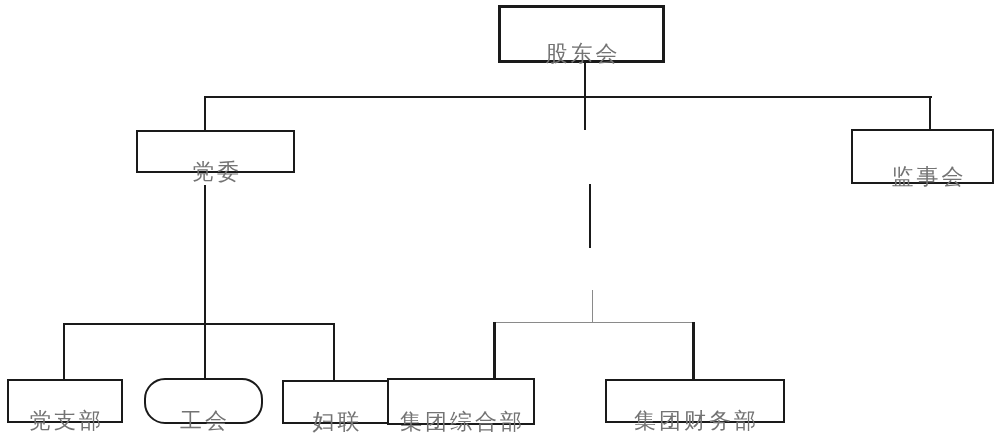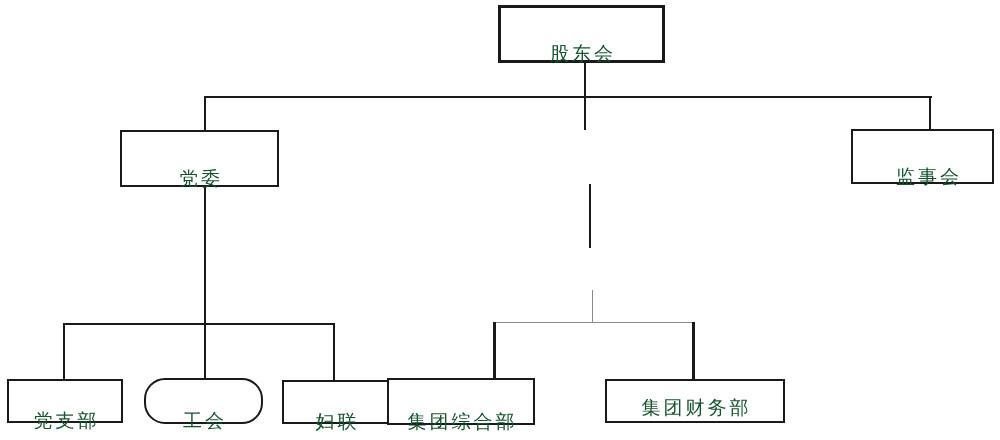--- a/index.html
+++ b/index.html
@@ -21,22 +21,22 @@
     border: 2px solid #1a1a1a;
     background: #ffffff;
     display: flex;
     align-items: center;
     justify-content: center;
   }
   .node.thick {
     border-width: 3px;
   }
   .node-label {
-    color: #14532d;
-    font-size: 19px;
+    color: #737373;
+    font-size: 22px;
     letter-spacing: 3px;
     white-space: nowrap;
     text-indent: 3px; 
     margin-top: 40px;
   }
   .line {
     position: absolute;
     background: #1a1a1a;
   }
   .line.thin {
@@ -71,21 +71,21 @@
   <div class="line thin" style="left:495px; top:322px; width:199px; height:1px;"></div>
 
   <div class="line" style="left:493px; top:322px; width:3px; height:57px;"></div>
 
   <div class="line" style="left:692px; top:322px; width:3px; height:58px;"></div>
 
   <div class="node thick" style="left:498px; top:5px; width:167px; height:58px;">
     <span class="node-label">股东会</span>
   </div>
 
-  <div class="node" style="left:120px; top:130px; width:159px; height:57px;">
+  <div class="node" style="left:136px; top:130px; width:159px; height:43px;">
     <span class="node-label">党委</span>
   </div>
 
 
   <div class="node" style="left:851px; top:129px; width:143px; height:55px;padding-left:10px;">
     <span class="node-label">监事会</span>
   </div>
 
 
   <div class="node" style="left:7px; top:379px; width:116px; height:44px;">
@@ -97,17 +97,17 @@
   </div>
 
   <div class="node" style="left:282px; top:380px; width:108px; height:44px;">
     <span class="node-label">妇联</span>
   </div>
 
   <div class="node" style="left:387px; top:378px; width:148px; height:47px;">
     <span class="node-label">集团综合部</span>
   </div>
 
-  <div class="node" style="left:605px; top:379px; width:180px; height:44px;align-items:flex-end;">
+  <div class="node" style="left:605px; top:379px; width:180px; height:44px;">
     <span class="node-label">集团财务部</span>
   </div>
 
 </div>
 
 </body></html>

